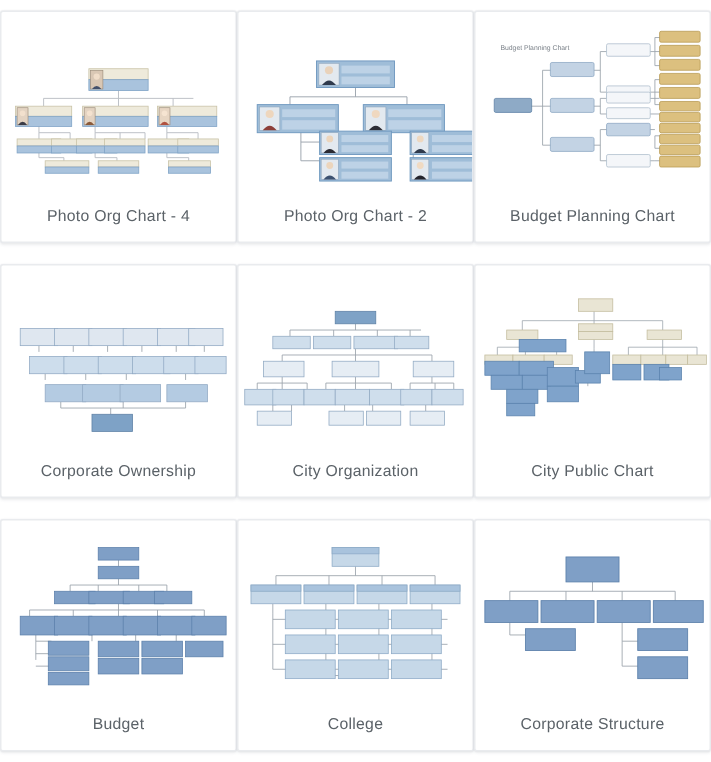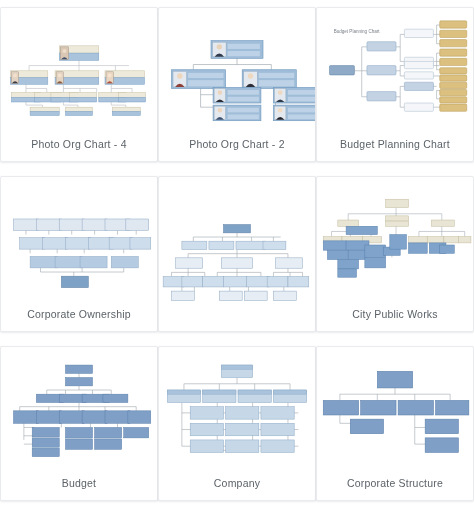--- a/index.html
+++ b/index.html
@@ -297,20 +297,21 @@
             <rect x="104" y="72" width="20" height="10" fill="#cfdeec"></rect>
             <rect x="124" y="72" width="20" height="10" fill="#cfdeec"></rect>
 
             <rect x="12" y="86" width="22" height="9" fill="#e6edf4"></rect>
             <rect x="58" y="86" width="22" height="9" fill="#e6edf4"></rect>
             <rect x="82" y="86" width="22" height="9" fill="#e6edf4"></rect>
             <rect x="110" y="86" width="22" height="9" fill="#e6edf4"></rect>
           </g>
         </svg>
       </div>
+      <div class="caption">City Organization</div>
     </div>
   </div>
 
   <div class="cell">
     <div class="card">
       <div class="thumb">
         <svg viewBox="0 0 150 100" preserveAspectRatio="xMidYMid meet">
           <g stroke="#9aa3ab" stroke-width=".5" fill="none">
             <path d="M76 22 V28 M30 28 H120 M30 28 V34 M76 28 V34 M120 28 V34"></path>
             <path d="M30 40 V45 M14 45 H52 M14 45 V50 M32 45 V50 M52 45 V50"></path>
@@ -348,21 +349,21 @@
             <rect x="106" y="50" width="16" height="6" fill="#e9e5d4" stroke="#c4bd9f" stroke-width=".5"></rect>
             <rect x="122" y="50" width="14" height="6" fill="#e9e5d4" stroke="#c4bd9f" stroke-width=".5"></rect>
             <rect x="136" y="50" width="12" height="6" fill="#e9e5d4" stroke="#c4bd9f" stroke-width=".5"></rect>
 
             <rect x="88" y="56" width="18" height="10" fill="#7fa3cb" stroke="#5b83ae" stroke-width=".5"></rect>
             <rect x="108" y="56" width="16" height="10" fill="#7fa3cb" stroke="#5b83ae" stroke-width=".5"></rect>
             <rect x="118" y="58" width="14" height="8" fill="#7fa3cb" stroke="#5b83ae" stroke-width=".5"></rect>
           </g>
         </svg>
       </div>
-      <div class="caption">City Public Works</div>
+      <div class="caption">City Public Chart</div>
     </div>
   </div>
 
   <div class="cell">
     <div class="card">
       <div class="thumb">
         <svg viewBox="0 0 150 100" preserveAspectRatio="xMidYMid meet">
           <g stroke="#9aa3ab" stroke-width=".55" fill="none">
             <path d="M75 18 V22 M75 30 V34 M44 34 H106 M44 34 V38 M62 34 V38 M88 34 V38 M106 34 V38"></path>
             <path d="M75 46 V50 M18 50 H130 M18 50 V54 M46 50 V54 M75 50 V54 M100 50 V54 M130 50 V54"></path>
@@ -432,21 +433,21 @@
             <rect x="64" y="50" width="32" height="12" fill="#c6d8e8"></rect>
             <rect x="64" y="66" width="32" height="12" fill="#c6d8e8"></rect>
             <rect x="64" y="82" width="32" height="12" fill="#c6d8e8"></rect>
 
             <rect x="98" y="50" width="32" height="12" fill="#c6d8e8"></rect>
             <rect x="98" y="66" width="32" height="12" fill="#c6d8e8"></rect>
             <rect x="98" y="82" width="32" height="12" fill="#c6d8e8"></rect>
           </g>
         </svg>
       </div>
-      <div class="caption">Company</div>
+      <div class="caption">College</div>
     </div>
   </div>
 
   <div class="cell">
     <div class="card">
       <div class="thumb">
         <svg viewBox="0 0 150 100" preserveAspectRatio="xMidYMid meet">
           <g stroke="#9aa3ab" stroke-width=".55" fill="none">
             <path d="M75 32 V38 M22 38 H128 M22 38 V44 M58 38 V44 M94 38 V44 M128 38 V44"></path>
             <path d="M22 58 V66 M22 66 H34"></path>

